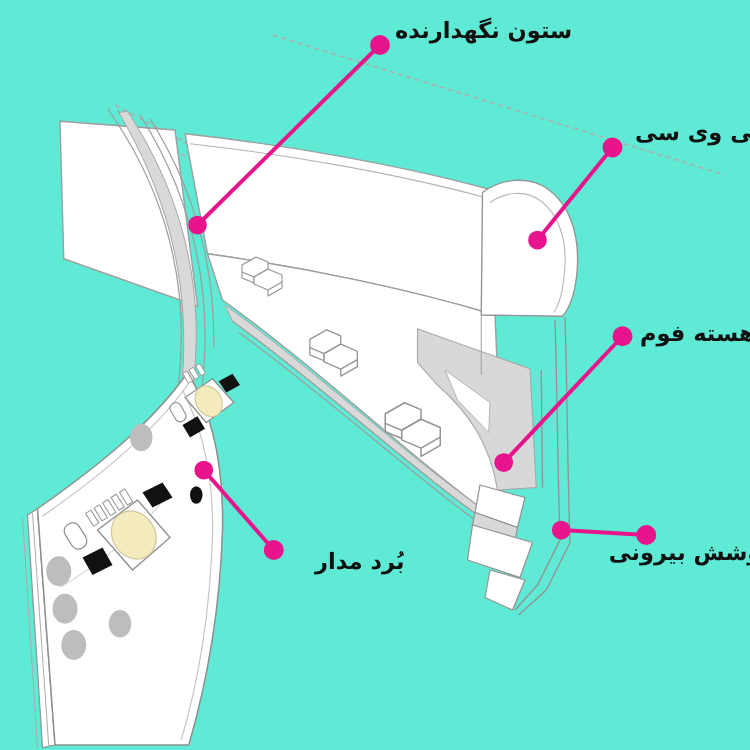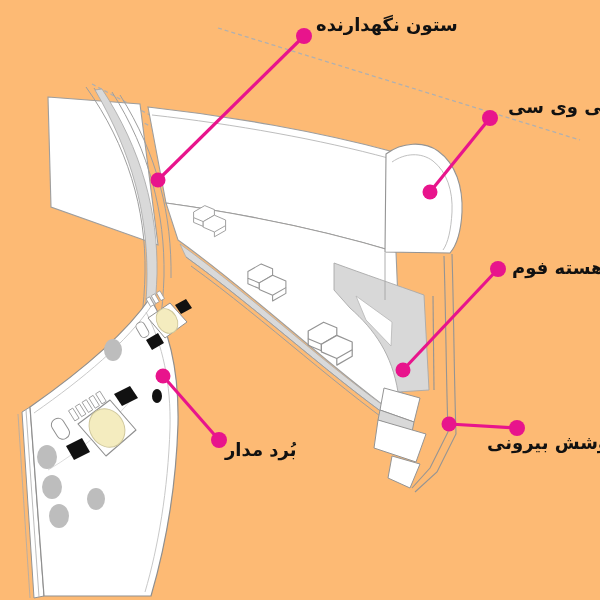--- a/index.html
+++ b/index.html
@@ -1,16 +1,16 @@
 <!DOCTYPE html>
 <html lang="fa"><head>
 <meta charset="utf-8">
 <style>
   html,body{margin:0;padding:0;background:#ffffff;}
-  #stage{position:relative;width:600px;height:600px;background:#fdba74;overflow:hidden;
+  #stage{position:relative;width:600px;height:600px;background:#5eead4;overflow:hidden;
          font-family:"DejaVu Sans",sans-serif;}
   #stage svg{position:absolute;left:0;top:0;}
   .label{position:absolute;direction:rtl;white-space:nowrap;font-weight:bold;
          font-size:18px;color:#111;line-height:1.2;
          font-family:"DejaVu Sans",sans-serif;}
 </style>
 </head>
 <body>
 
 <div id="stage">
@@ -149,15 +149,15 @@
         <circle cx="449" cy="424" r="7.5"></circle>
     <circle cx="219" cy="440" r="8"></circle>
         <circle cx="163" cy="376" r="7.5"></circle>
   </g>
 </svg>
 
   <div class="label" style="left:316px;top:14px">ستون نگهدارنده</div>
   <div class="label" style="left:508px;top:96px">پی وی سی</div>
   <div class="label" style="left:512px;top:257px">هسته فوم</div>
   <div class="label" style="left:487px;top:432px">پوشش بیرونی</div>
-  <div class="label" style="left:225px;top:439px">بُرد مدار</div>
+  <div class="label" style="left:252px;top:439px">بُرد مدار</div>
 
 </div>
 
 </body></html>

